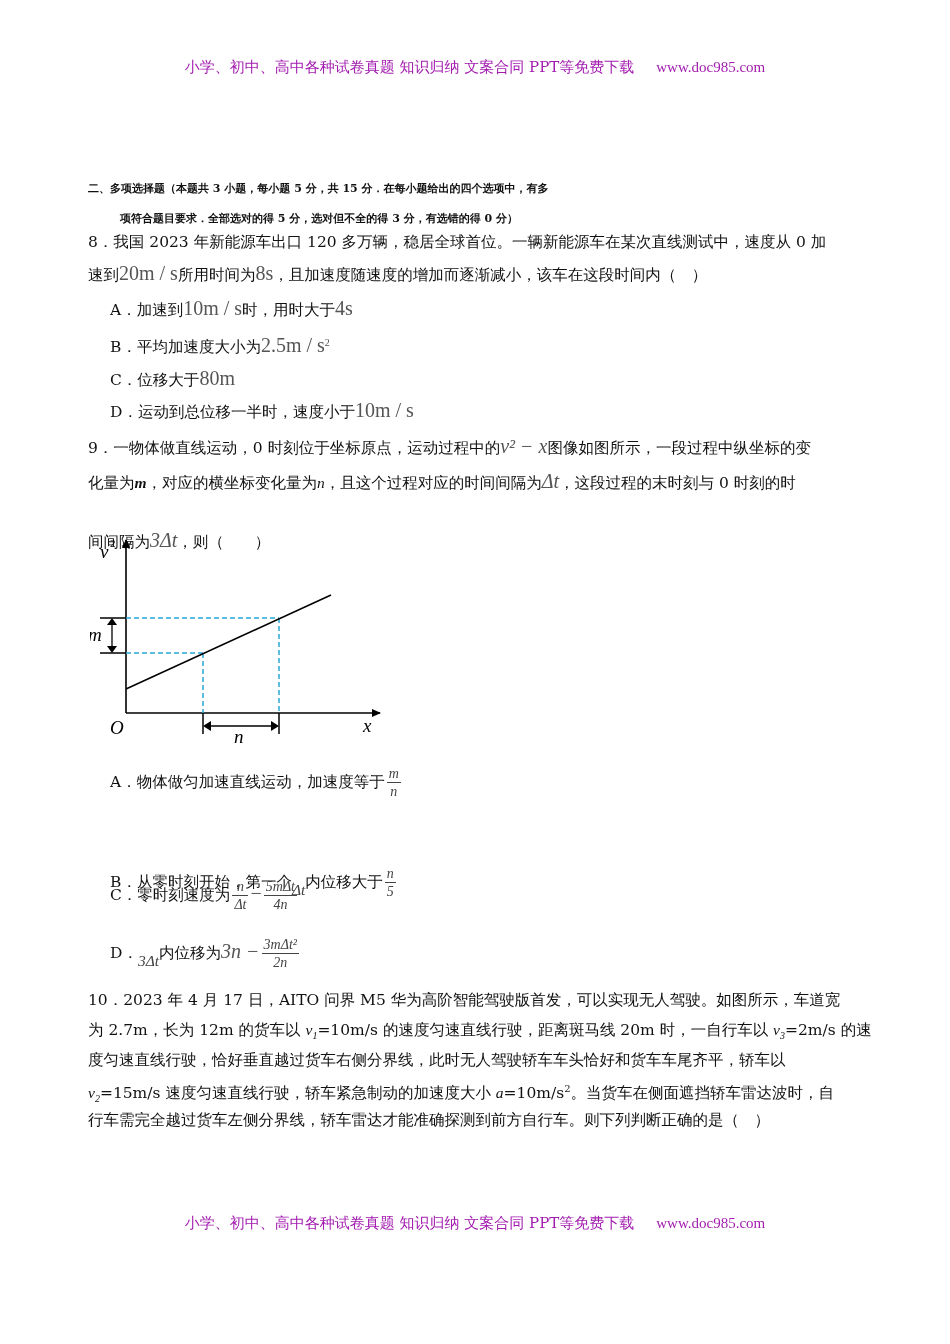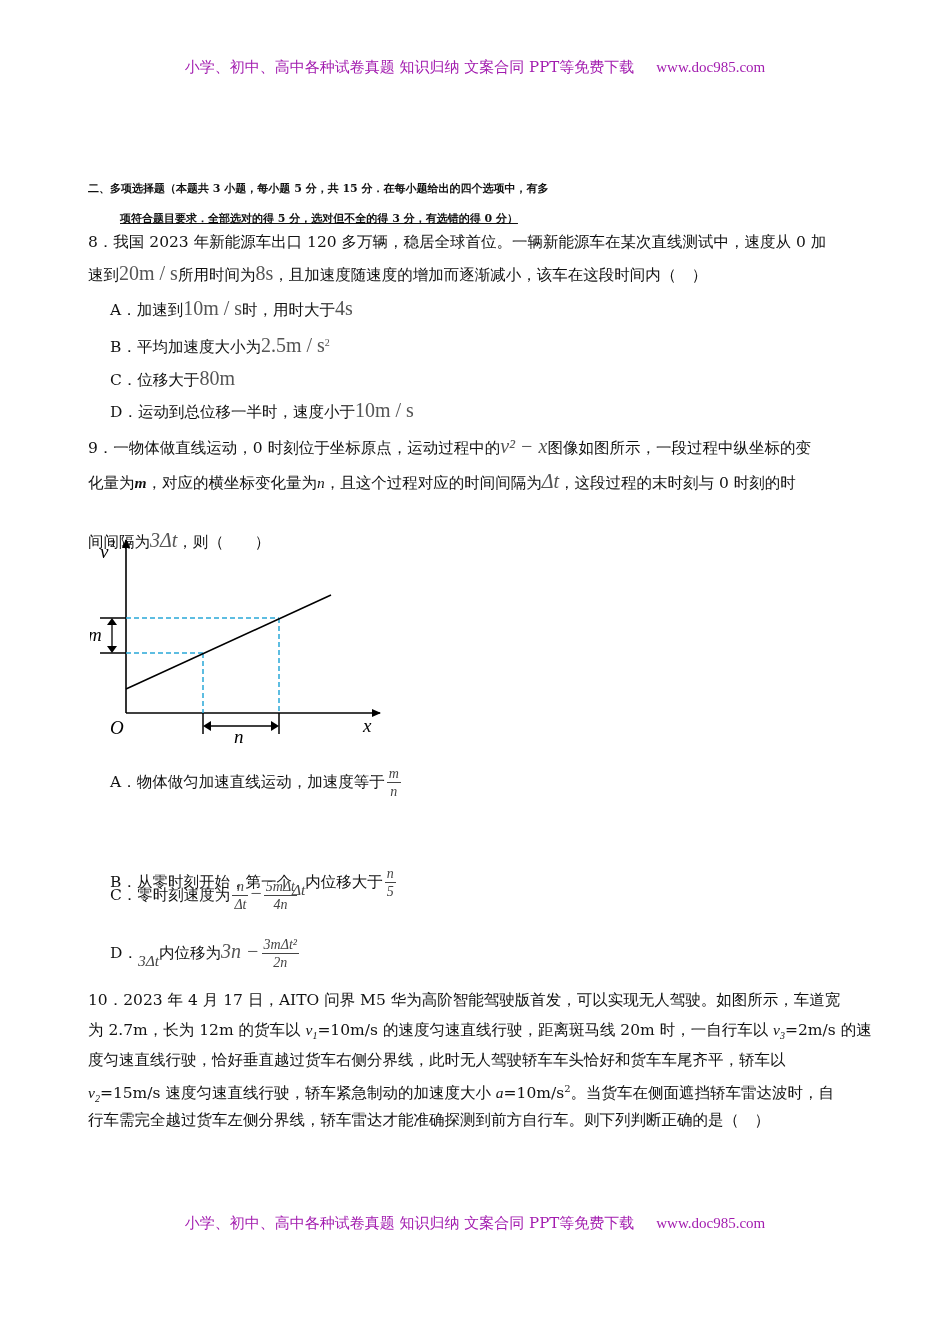--- a/index.html
+++ b/index.html
@@ -1,21 +1,21 @@
 <!DOCTYPE html>
 <html><head>
   <meta charset="utf-8">
   <style>
     html, body { margin: 0; padding: 0; background: #ffffff; }
     body { width: 950px; height: 1344px; position: relative; overflow: hidden;
            font-family: "DejaVu Serif", "Liberation Serif", serif; color: #111; }
     .hdr { position: absolute; left: 0; width: 950px; text-align: center; font-size: 15px; color: #a21caf; }
     .hdr .url { margin-left: 22px; font-family: "Liberation Serif", serif; }
     .section { position: absolute; left: 88px; top: 174px; width: 790px; font-size: 11px; font-weight: bold; line-height: 30px; }
-    .section .l2 { padding-left: 32px; text-decoration: underline; }
+    .section .l2 { padding-left: 32px; }
     .line { position: absolute; left: 88px; font-size: 15.5px; line-height: 22px; white-space: nowrap; }
     .opt { position: absolute; left: 110px; font-size: 15.5px; line-height: 22px; white-space: nowrap; }
     .m { font-family: "Liberation Serif", serif; color: #555; font-size: 20px; }
     .mi { font-family: "Liberation Serif", serif; font-style: italic; text-align: right; }
     .frac { display: inline-block; vertical-align: middle; text-align: center; font-family: "Liberation Serif", serif; font-style: italic; color: #444; font-size: 14px; line-height: 17px; margin: 0 2px; }
     .frac .num { display: block; border-bottom: 1px solid #444; padding: 0 2px; }
     .frac .den { display: block; padding: 0 2px; }
     .sub { font-size: 10px; vertical-align: sub; }
     .sup { font-size: 10px; vertical-align: super; }
     .graph { position: absolute; left: 90px; top: 530px; }

